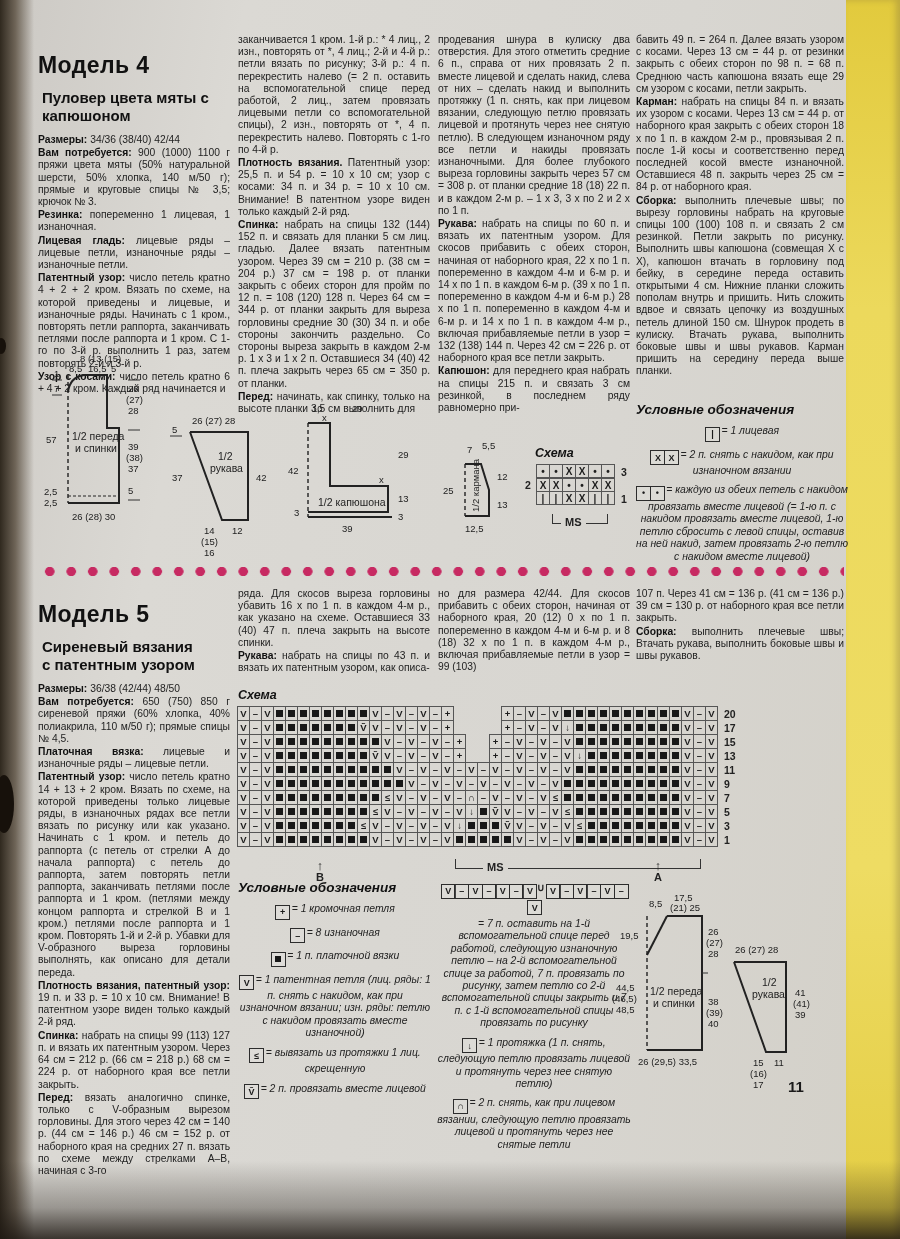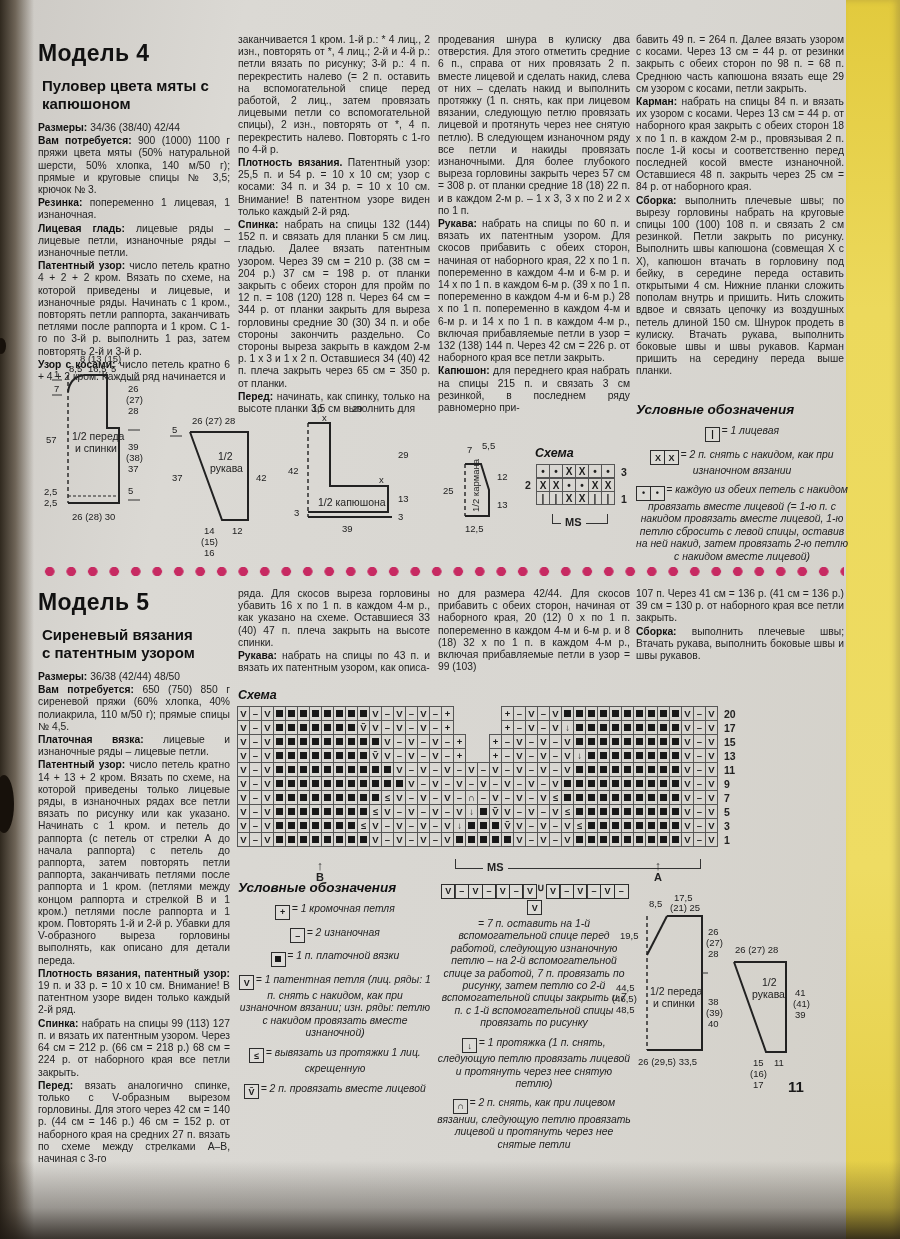--- a/index.html
+++ b/index.html
@@ -10,21 +10,21 @@
   
   .edge-left{left:0;top:0;width:34px;height:100%;
     background:linear-gradient(90deg,#30291f 0%,#6e6457 45%,rgba(110,100,90,0) 100%);}
   .edge-right{right:0;top:0;width:54px;height:100%;
     background:linear-gradient(180deg,#e2ca3d 0%,#ecd95c 25%,#eedc63 70%,#e3cc42 100%);
     box-shadow:-4px 0 6px rgba(120,105,60,.35) inset;}
   .edge-bottom{left:0;bottom:0;width:100%;height:78px;
     background:linear-gradient(0deg,rgba(30,24,18,.85) 0%,rgba(30,24,18,.35) 40%,rgba(30,24,18,0) 100%);}
   .blob{background:#17110b;border-radius:50%;}
   
-  h1{font-size:23px;margin:4px 0 10px;color:#111;letter-spacing:.4px;}
+  h1{font-size:23px;margin:16px 0 10px;color:#111;letter-spacing:.4px;}
   h2{font-size:15px;line-height:18px;margin:0 4px 9px;color:#111;}
   .para{font-size:10.3px;line-height:12.2px;text-align:justify;margin:0 0 1px;color:#222;}
   .para b{color:#111;}
   .ltitle{font-size:13.5px;font-style:italic;font-weight:bold;margin:0 0 8px;color:#111;}
   .lrow{font-size:10.4px;line-height:12.4px;font-style:italic;color:#222;margin:0 0 7px;text-align:center;}
   .lrow .ltxt{vertical-align:top;}
   .lrow.strip .lsym{display:block;margin-bottom:3px;}
   .sb{display:inline-flex;width:13px;height:13px;border:1.4px solid #2c2c2c;align-items:center;
       justify-content:center;font:600 9px "Liberation Sans",sans-serif;font-style:normal;color:#1a1a1a;
       margin-right:-1.4px;vertical-align:-3px;background:rgba(255,255,255,.12);}
@@ -1066,21 +1066,21 @@
     <div class="arrow" style="left:412px;top:172px;">
       <span class="ar">↑</span>
       <span>А</span>
     </div>
   </div>
 
   <div class="abs" style="left:238px;top:880px;width:194px;">
     <div class="ltitle">Условные обозначения</div>
     <div>
         <div class="lrow"><span class="lsym"><span class="sb">+</span> </span><span class="ltxt">= 1 кромочная петля</span></div>
-        <div class="lrow"><span class="lsym"><span class="sb">–</span> </span><span class="ltxt">= 2 изнаночная</span></div>
+        <div class="lrow"><span class="lsym"><span class="sb">–</span> </span><span class="ltxt">= 8 изнаночная</span></div>
         <div class="lrow"><span class="lsym"><span class="sb">
               <span class="blk"></span>
             </span> </span><span class="ltxt">= 1 п. платочной вязки</span></div>
         <div class="lrow"><span class="lsym"><span class="sb">V</span> </span><span class="ltxt">= 1 патентная петля (лиц. ряды: 1 п. снять с накидом, как при изнаночном вязании; изн. ряды: петлю с накидом провязать вместе изнаночной)</span></div>
         <div class="lrow"><span class="lsym"><span class="sb">≤</span> </span><span class="ltxt">= вывязать из протяжки 1 лиц. скрещенную</span></div>
         <div class="lrow"><span class="lsym"><span class="sb">Ṽ</span> </span><span class="ltxt">= 2 п. провязать вместе лицевой</span></div>
       </div>
   </div>
   <div class="abs" style="left:436px;top:882px;width:196px;">
     <div>

